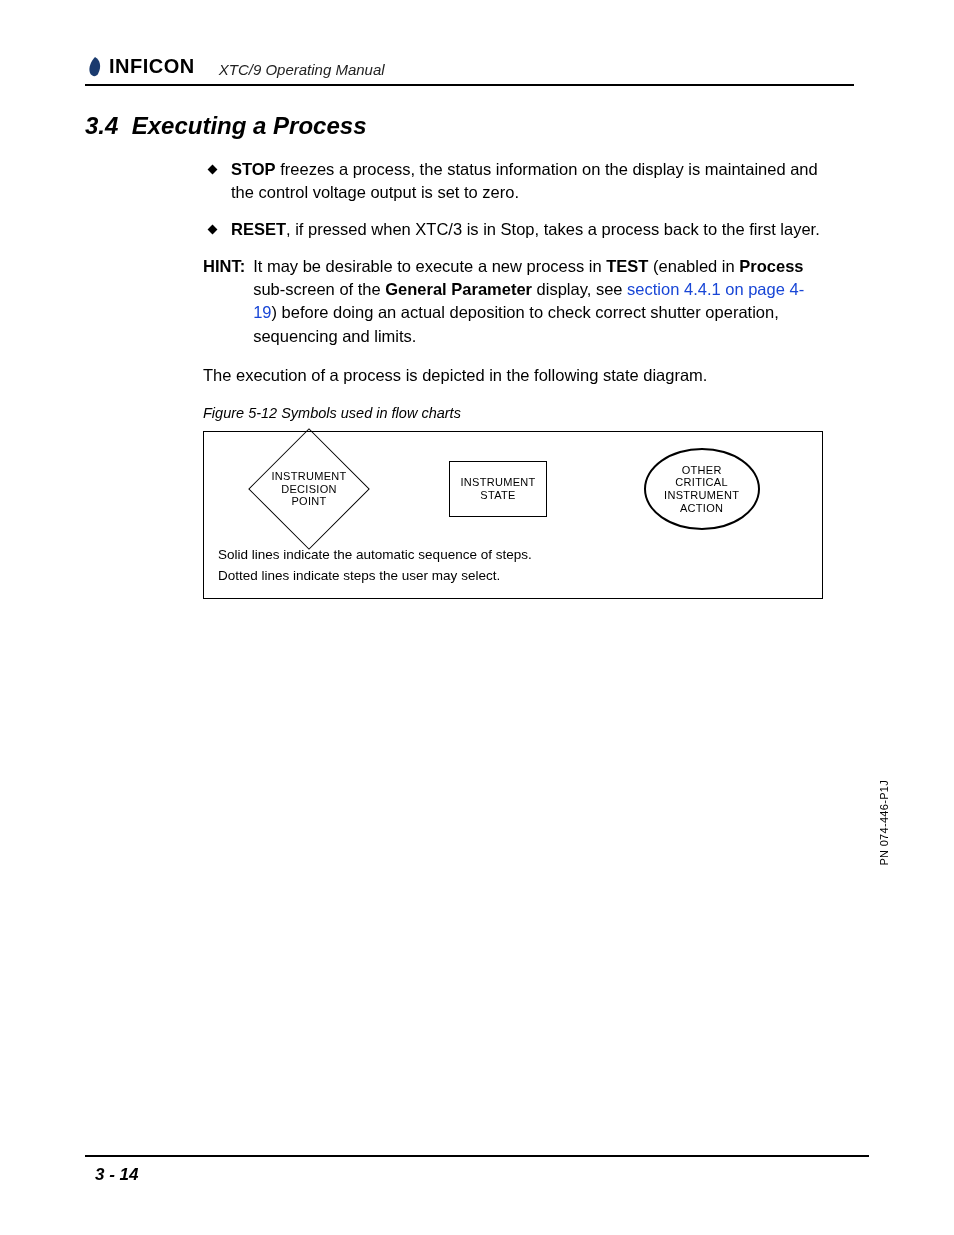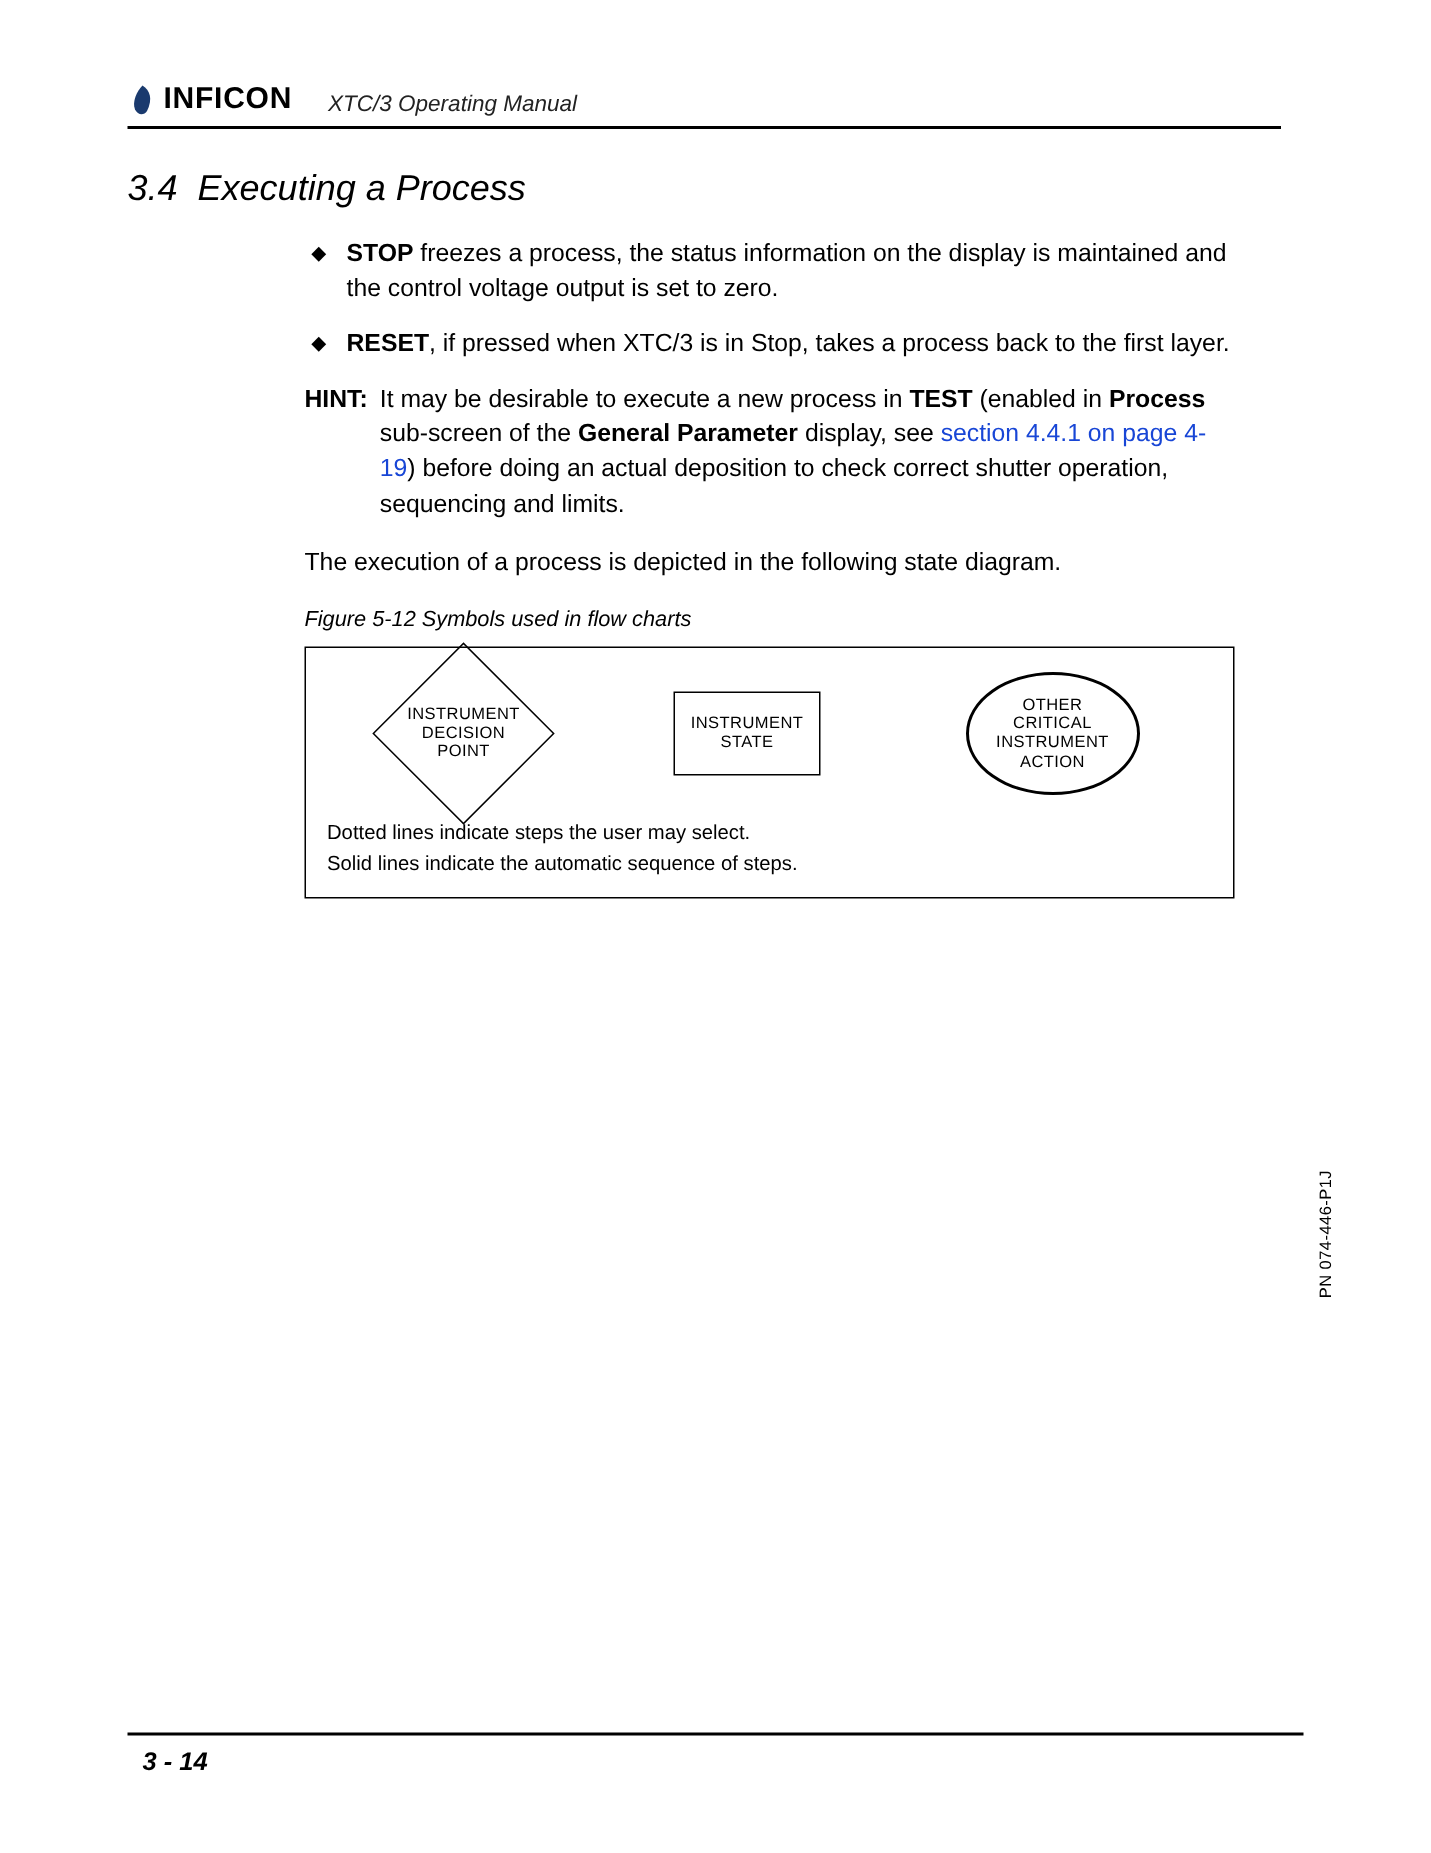--- a/index.html
+++ b/index.html
@@ -2,21 +2,21 @@
 <html><head>
 <meta charset="utf-8">
 <style>
   html,body{margin:0;padding:0;background:#fff;font-family:Arial,Helvetica,sans-serif;color:#000;}
   .page{width:954px;height:1235px;position:relative;box-sizing:border-box;padding:55px 100px 60px 85px;}
   .header-row{display:flex;align-items:flex-end;gap:24px;margin-bottom:6px;}
   .logo{display:flex;align-items:center;font-weight:600;font-size:20px;letter-spacing:.5px;}
   .logo svg{margin-right:4px;}
   .doc-title{font-style:italic;font-size:15px;color:#222;}
   .hr{height:2px;background:#000;margin:2px 0 26px 0;}
-  .section-title{font-size:24px;font-weight:normal;font-style:italic;margin:0 0 18px 0;}
+  .section-title{font-size:24px;font-weight:bold;font-style:italic;margin:0 0 18px 0;}
   .body-col{margin-left:118px;max-width:620px;font-size:16.5px;line-height:1.4;}
   .para{margin:0 0 14px 0;}
   ul.diamond{list-style:none;padding:0;margin:0 0 14px 0;}
   ul.diamond li{position:relative;padding-left:28px;margin:0 0 14px 0;}
   ul.diamond li::before{content:"";position:absolute;left:6px;top:.5em;width:7px;height:7px;background:#000;transform:rotate(45deg);}
   .hint{display:flex;gap:8px;margin:0 0 16px 0;}
   .hint-label{font-weight:bold;white-space:nowrap;}
   .hint-body{flex:1;}
   .link{color:#1846d6;}
   .fig-caption{font-style:italic;font-size:14.5px;margin:16px 0 8px 0;}
@@ -41,21 +41,21 @@
 
 <div class="page">
 
   <div class="header-row">
     <div class="logo">
       <svg width="20" height="22" viewBox="0 0 20 22">
         <path d="M10 1 C15 4 17 10 13 18 C11 21 7 21 5 17 C3 12 6 5 10 1 Z" fill="#1a3a6e"></path>
       </svg>
       <span>INFICON</span>
     </div>
-    <div class="doc-title">XTC/3 Operating Manual</div>
+    <div class="doc-title">XTC/9 Operating Manual</div>
   </div>
   <div class="hr"></div>
 
   <h2 class="section-title">
     <span>3.4</span>&nbsp;&nbsp;<span>Executing a Process</span>
   </h2>
 
   <div class="body-col">
 
     <ul class="diamond">
@@ -96,22 +96,22 @@
         <div class="icon-cell">
           <div class="ellipse-shape">
               <div style="white-space:pre-line;">OTHER
 CRITICAL
 INSTRUMENT
 ACTION</div>
             </div>
         </div>
 
       </div>
+      <div class="fig-note">Solid lines indicate the automatic sequence of steps.</div>
       <div class="fig-note">Dotted lines indicate steps the user may select.</div>
-      <div class="fig-note">Solid lines indicate the automatic sequence of steps.</div>
     </div>
   </div>
 
   <div class="side-pn">PN 074-446-P1J</div>
 
   <div class="footer-rule"></div>
   <div class="footer-num">3 - 14</div>
 </div>
 
 </body></html>

